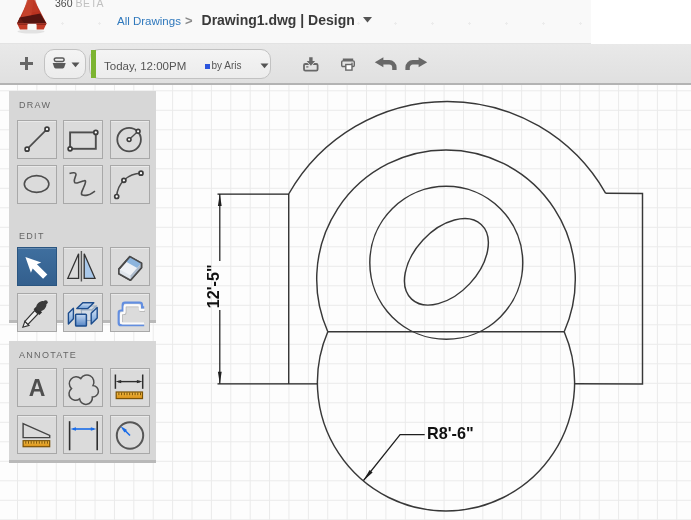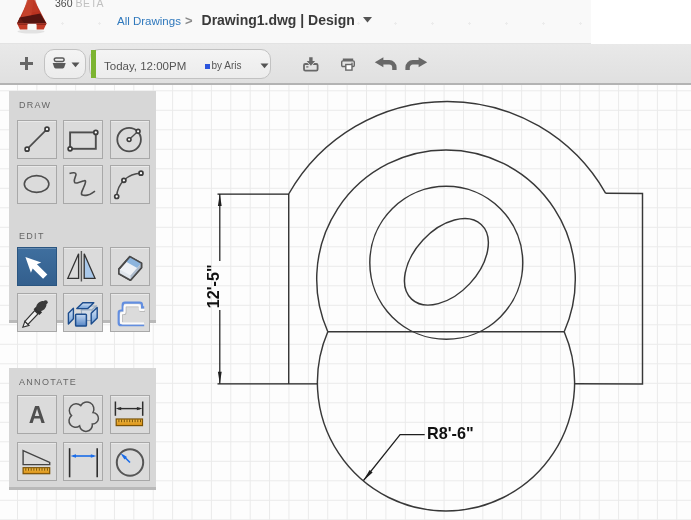--- a/index.html
+++ b/index.html
@@ -225,21 +225,21 @@
     </div>
   <div class="pbtn" style="left:100.5px;top:71.3px">
       <svg width="40" height="39">
     <path d="M34.2,14.4 H32 V11.9 Q32,9.6 29.7,9.6 H15 Q12.7,9.6 12.7,11.9 V17.5 H11 Q8.7,17.5 8.7,19.8 V29.9 Q8.7,32.2 11,32.2 H34.2" fill="none" stroke="#628ee0" stroke-width="2.2"></path>
     <path d="M35,17.8 H31.4 Q29.8,17.8 29.8,16.2 V13.9 Q29.8,13.1 28.2,13.1 H16.2 Q15.4,13.1 15.4,13.9 V20.1 Q15.4,20.9 14.6,20.9 H13.3 Q11.8,20.9 11.8,22.5 V28.7 Q11.8,30.3 13.4,30.3 H35" fill="none" stroke="#b2b2b2" stroke-width="2.1"></path>
     <path d="M34.6,17 H30.6 Q29.8,17 29.8,16.2 V13.9 Q29.8,12.3 28.2,12.3 H16.2 Q14.6,12.3 14.6,13.9 V19.3 Q14.6,20.1 13.8,20.1 H12.5 Q11,20.1 11,21.7 V28.7 Q11,30.3 12.6,30.3 H34.6" fill="none" stroke="#fbfbfb" stroke-width="2.2"></path>
   </svg>
     </div>
 </div>
 
-<div class="panel" style="top:368px;height:122px">
+<div class="panel" style="top:341px;height:122px">
   <div class="lbl">ANNOTATE</div>
   <div class="pbtn" style="left:8px;top:26.5px">
       <svg width="40" height="39">
     <text x="20" y="27.5" text-anchor="middle" font-family="'Liberation Sans',sans-serif" font-size="23px" font-weight="bold" fill="#4f4f4f">A</text>
   </svg>
     </div>
   <div class="pbtn" style="left:54px;top:26.5px">
       <svg width="40" height="39">
     <path d="M17.8,10.6 A6.2,6.2 0 1 1 30,17.5 A5.4,5.4 0 1 1 29.3,29 A5.9,5.9 0 1 1 16.6,30.9 A5.3,5.3 0 1 1 8.5,20.6 A5.7,5.7 0 1 1 17.8,10.6 Z" fill="none" stroke="#4f4f4f" stroke-width="1.5"></path>
   </svg>

